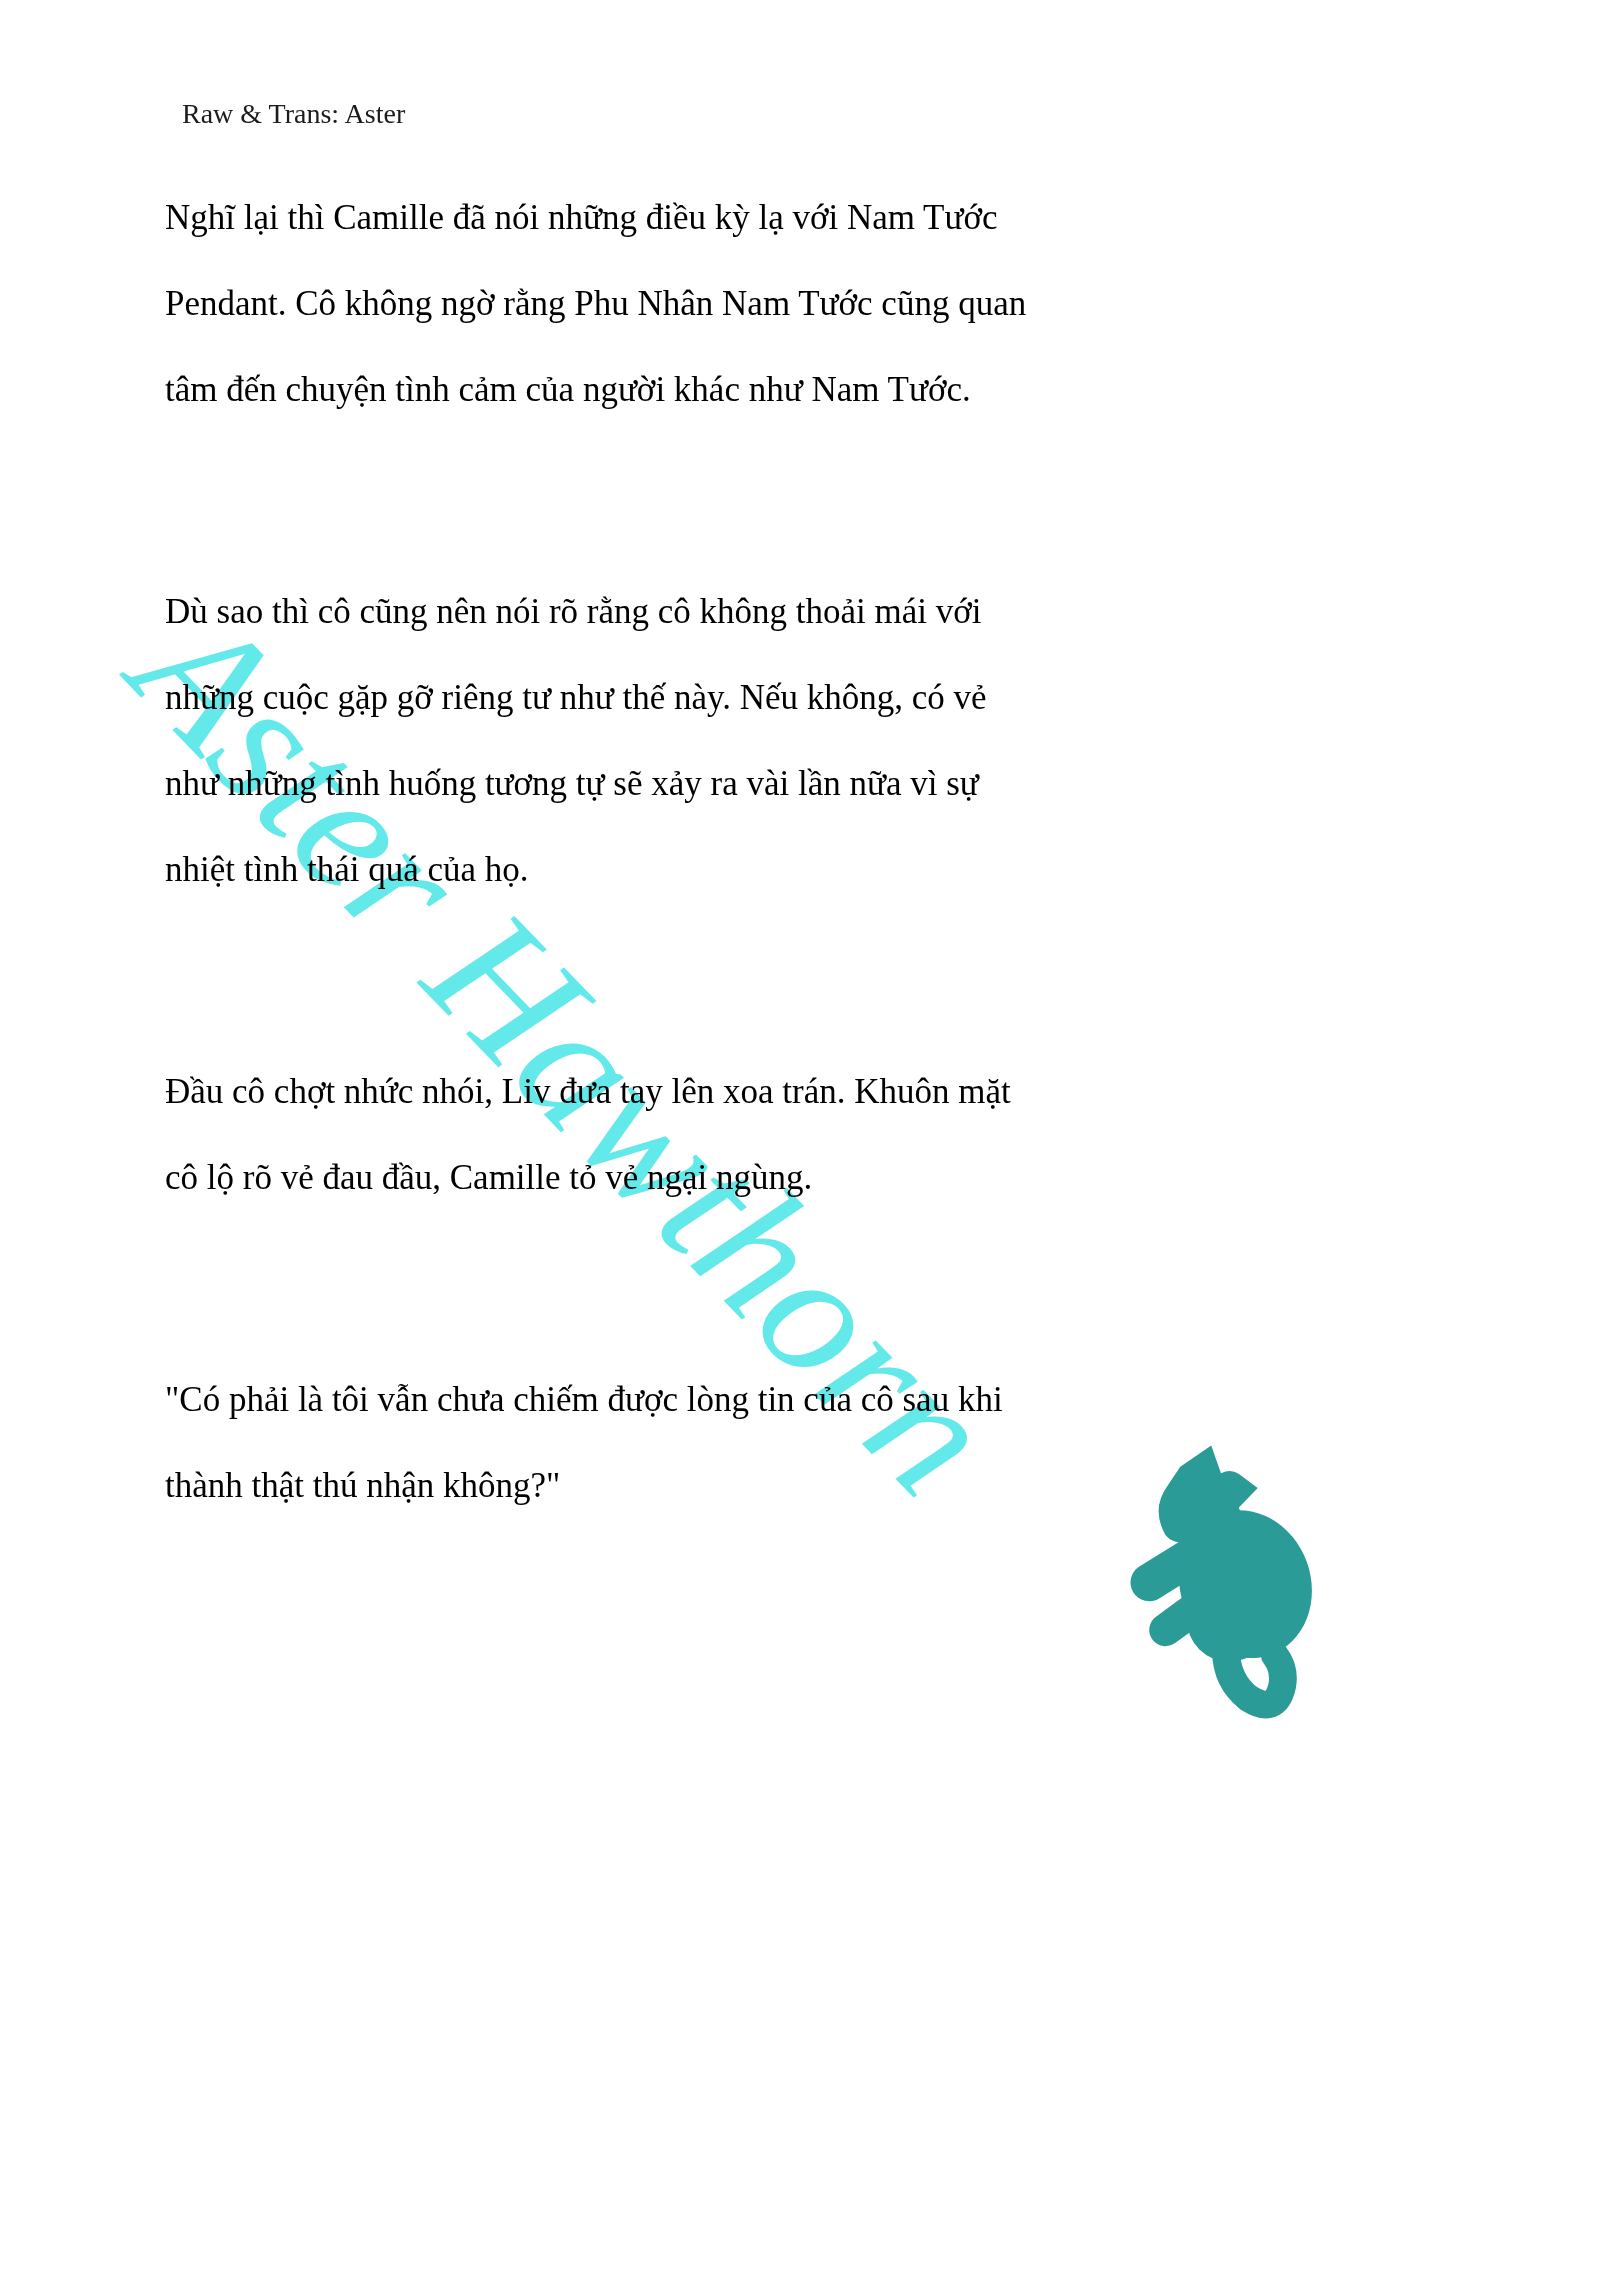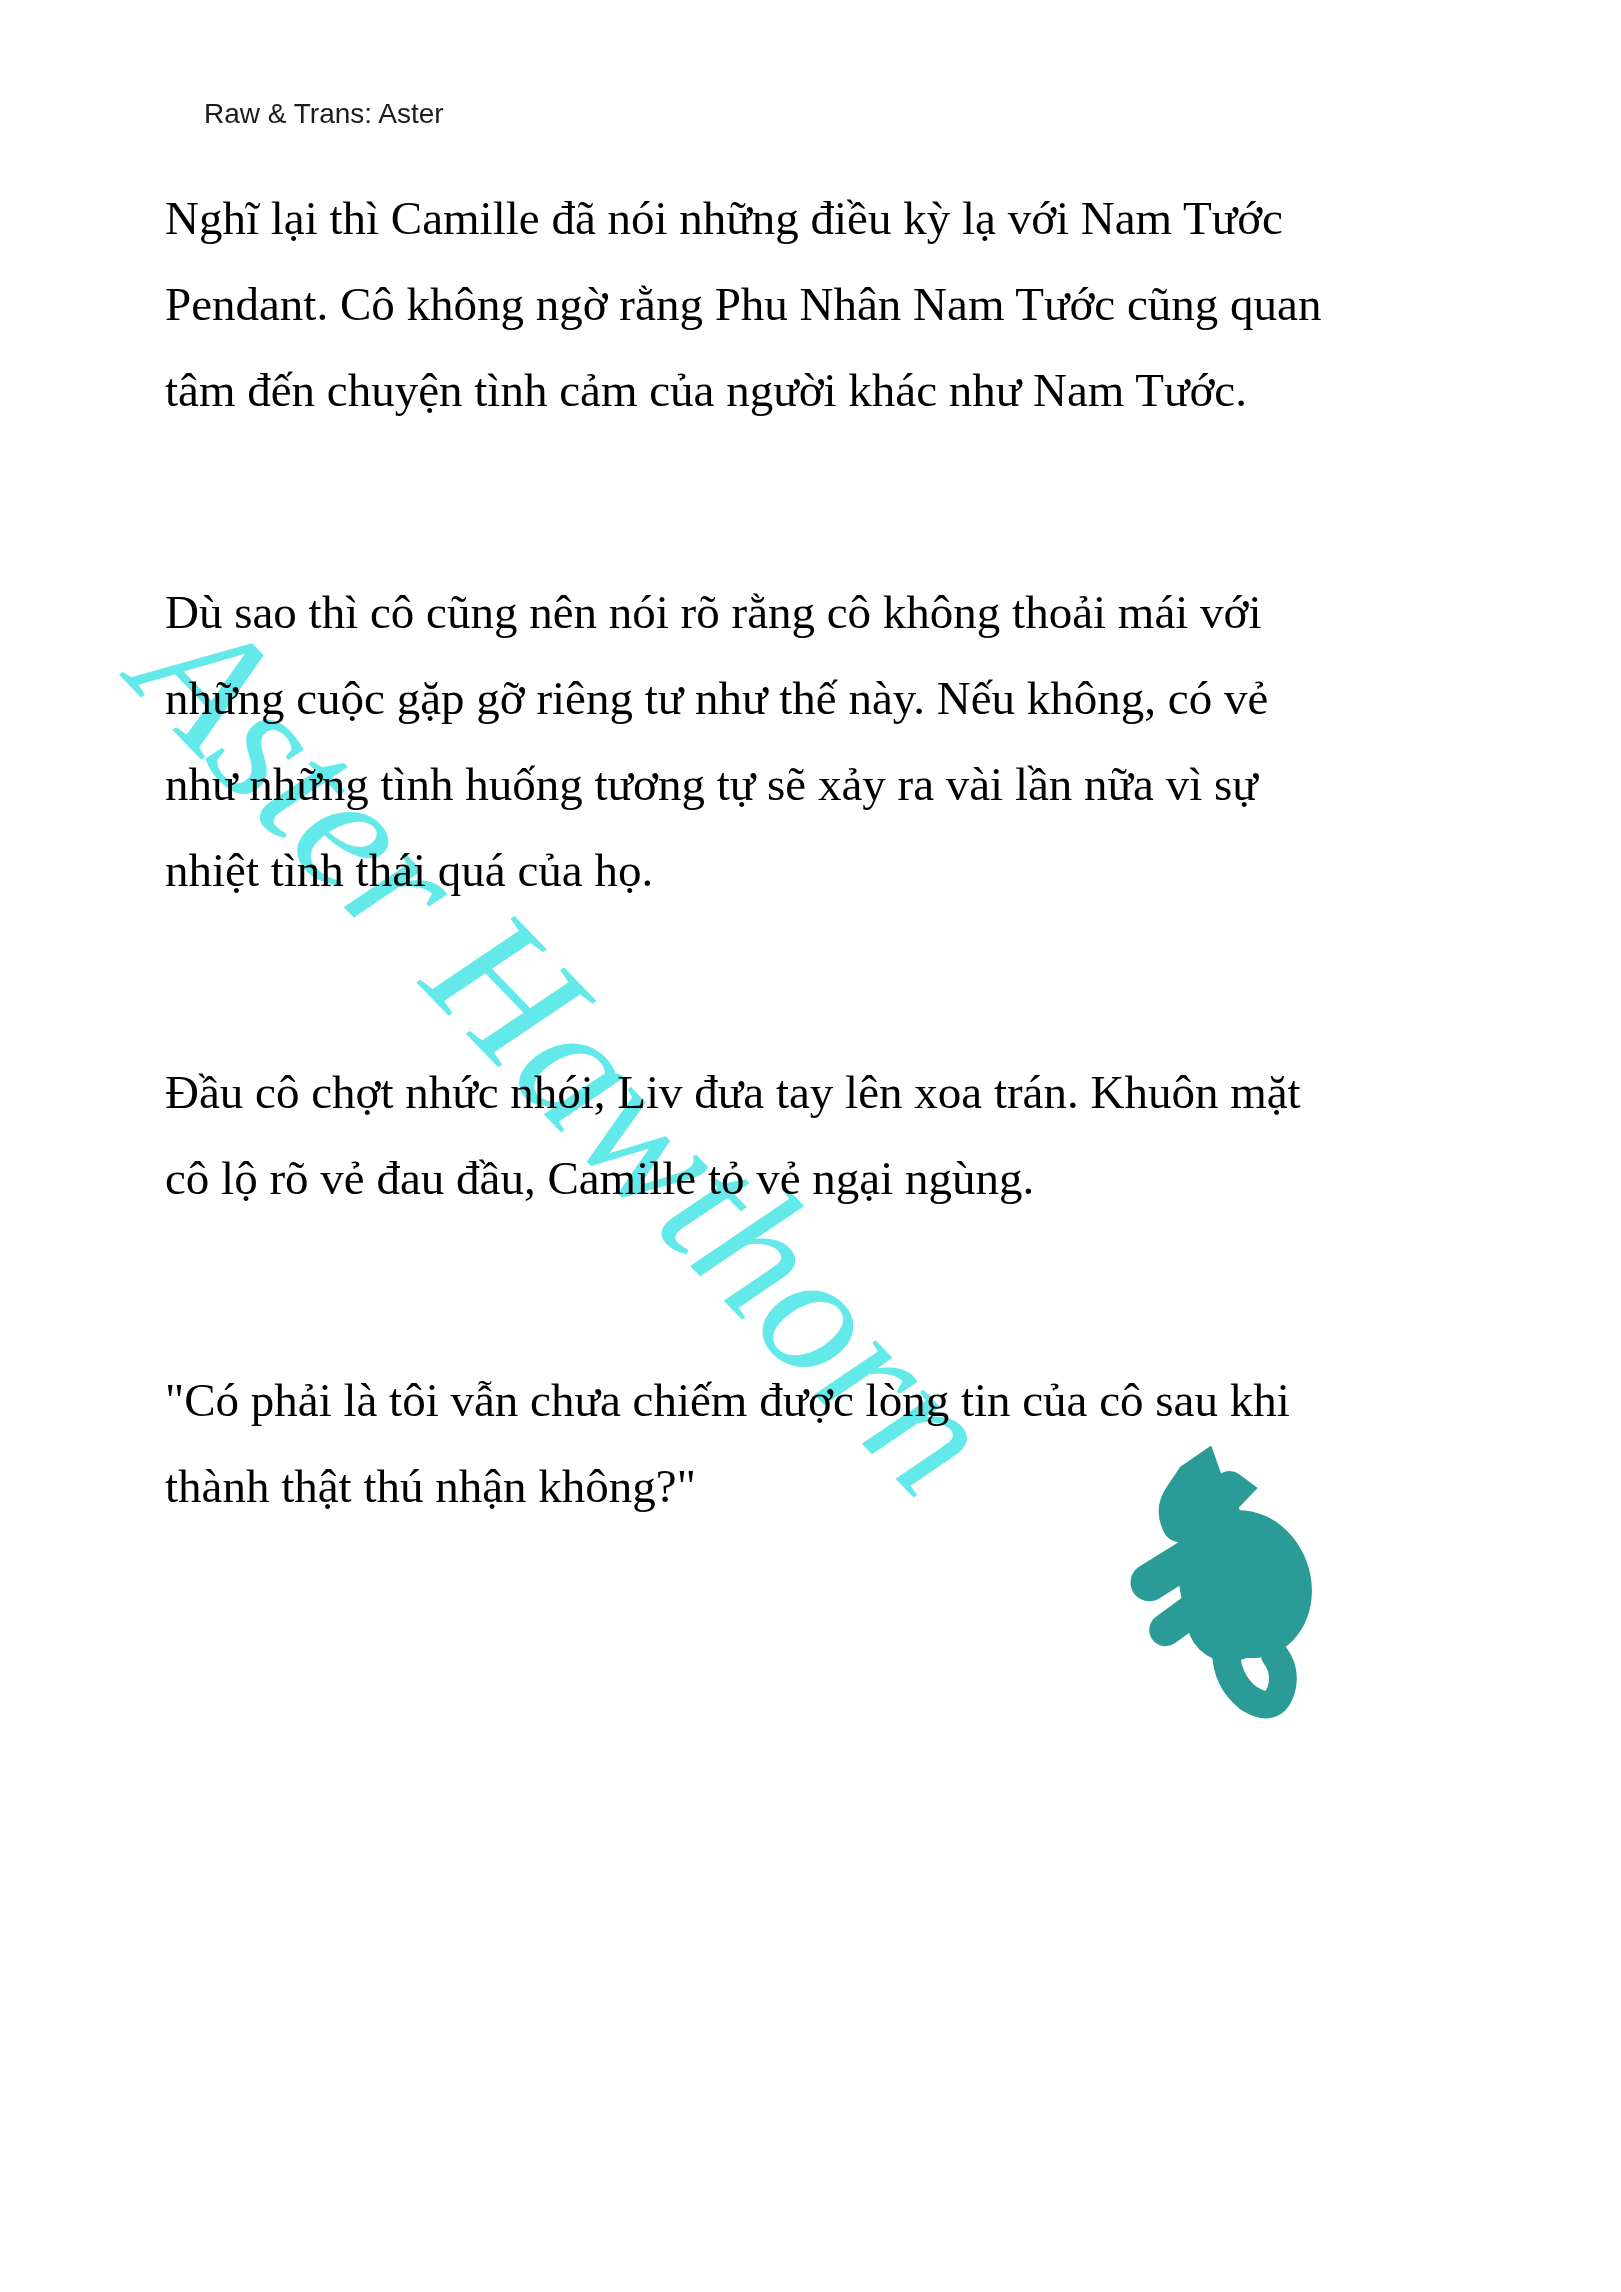--- a/index.html
+++ b/index.html
@@ -28,36 +28,36 @@
   .cat-svg {
     position: absolute;
     left: 1115px;
     top: 1419px;
     width: 212px;
     height: 314px;
     z-index: 2;
   }
   .page-header {
     position: absolute;
-    left: 204px;
+    left: 182px;
     top: 96px;
-    font-family: Liberation Sans, sans-serif;
+    font-family: Liberation Serif, serif;
     font-size: 28px;
     line-height: 35px;
     color: #1c1c1c;
     z-index: 3;
   }
   .doc-body {
     position: absolute;
     left: 165px;
     top: 175px;
     width: 1313px;
     z-index: 3;
     color: #000000;
-    font-size: 47px;
+    font-size: 35px;
     line-height: 86px;
   }
   .doc-body p {
     margin: 0 0 136px 0;
     white-space: pre;
   }
 </style>
 </head>
 <body>
 

